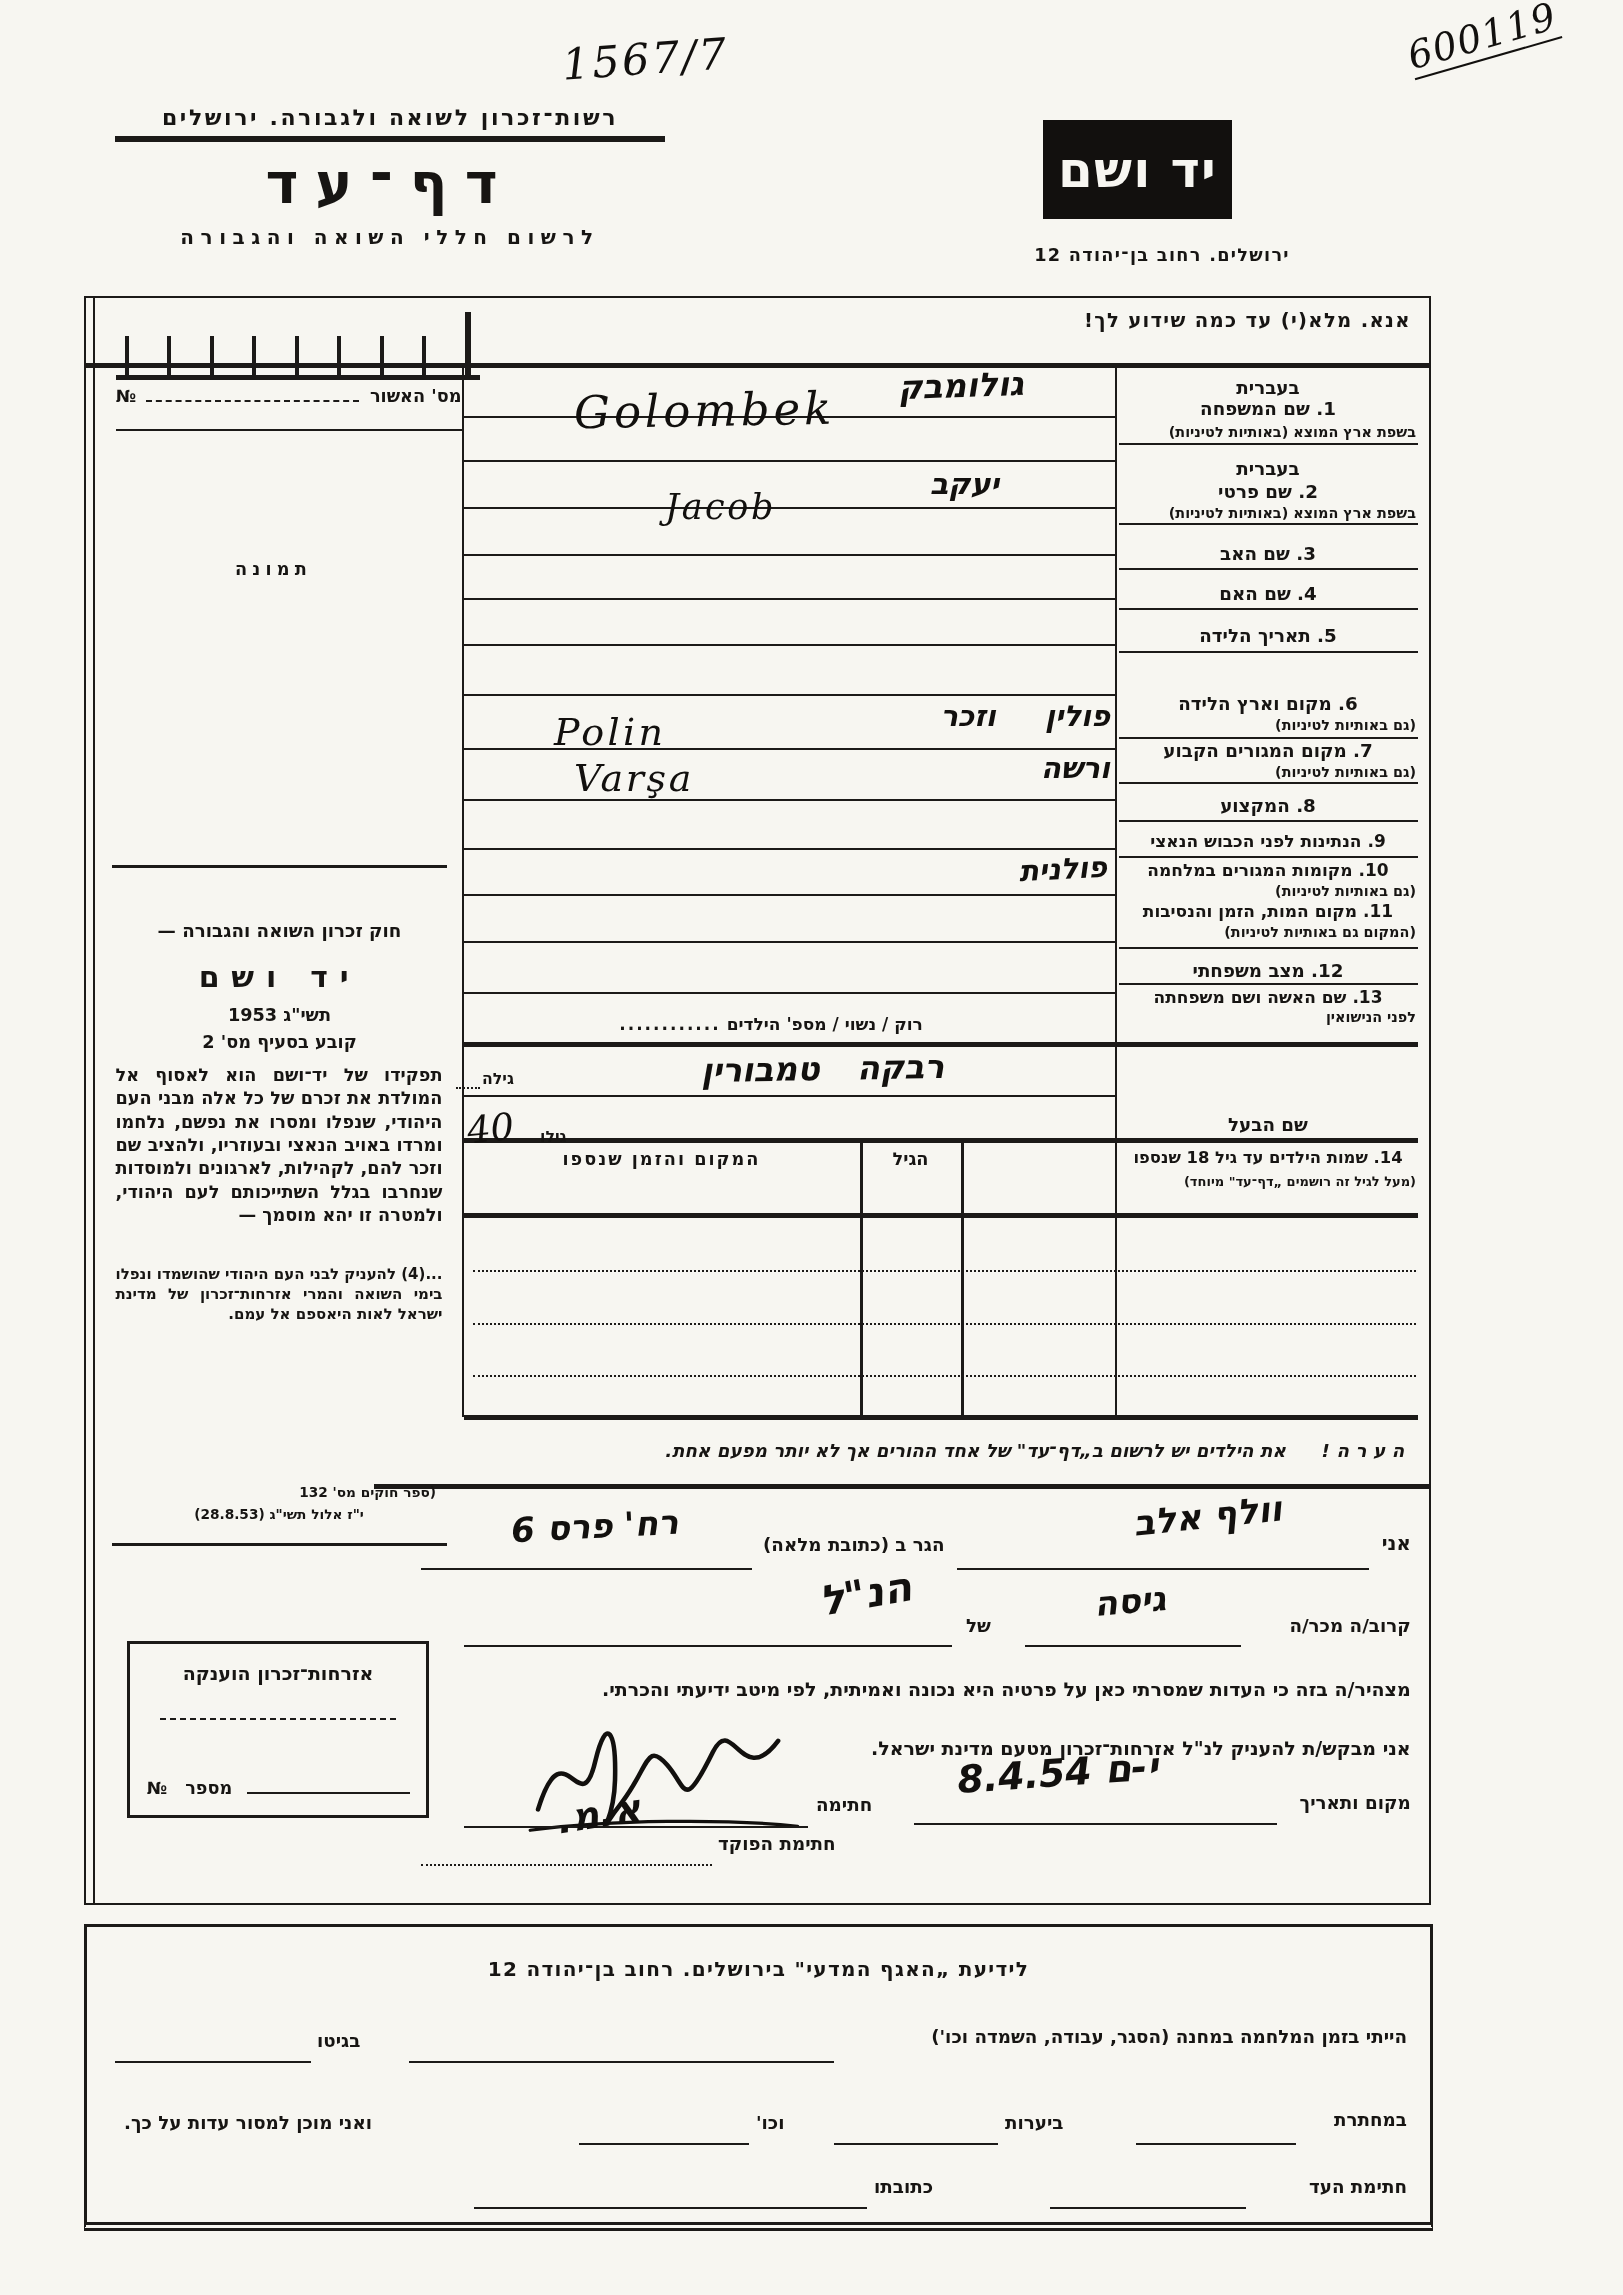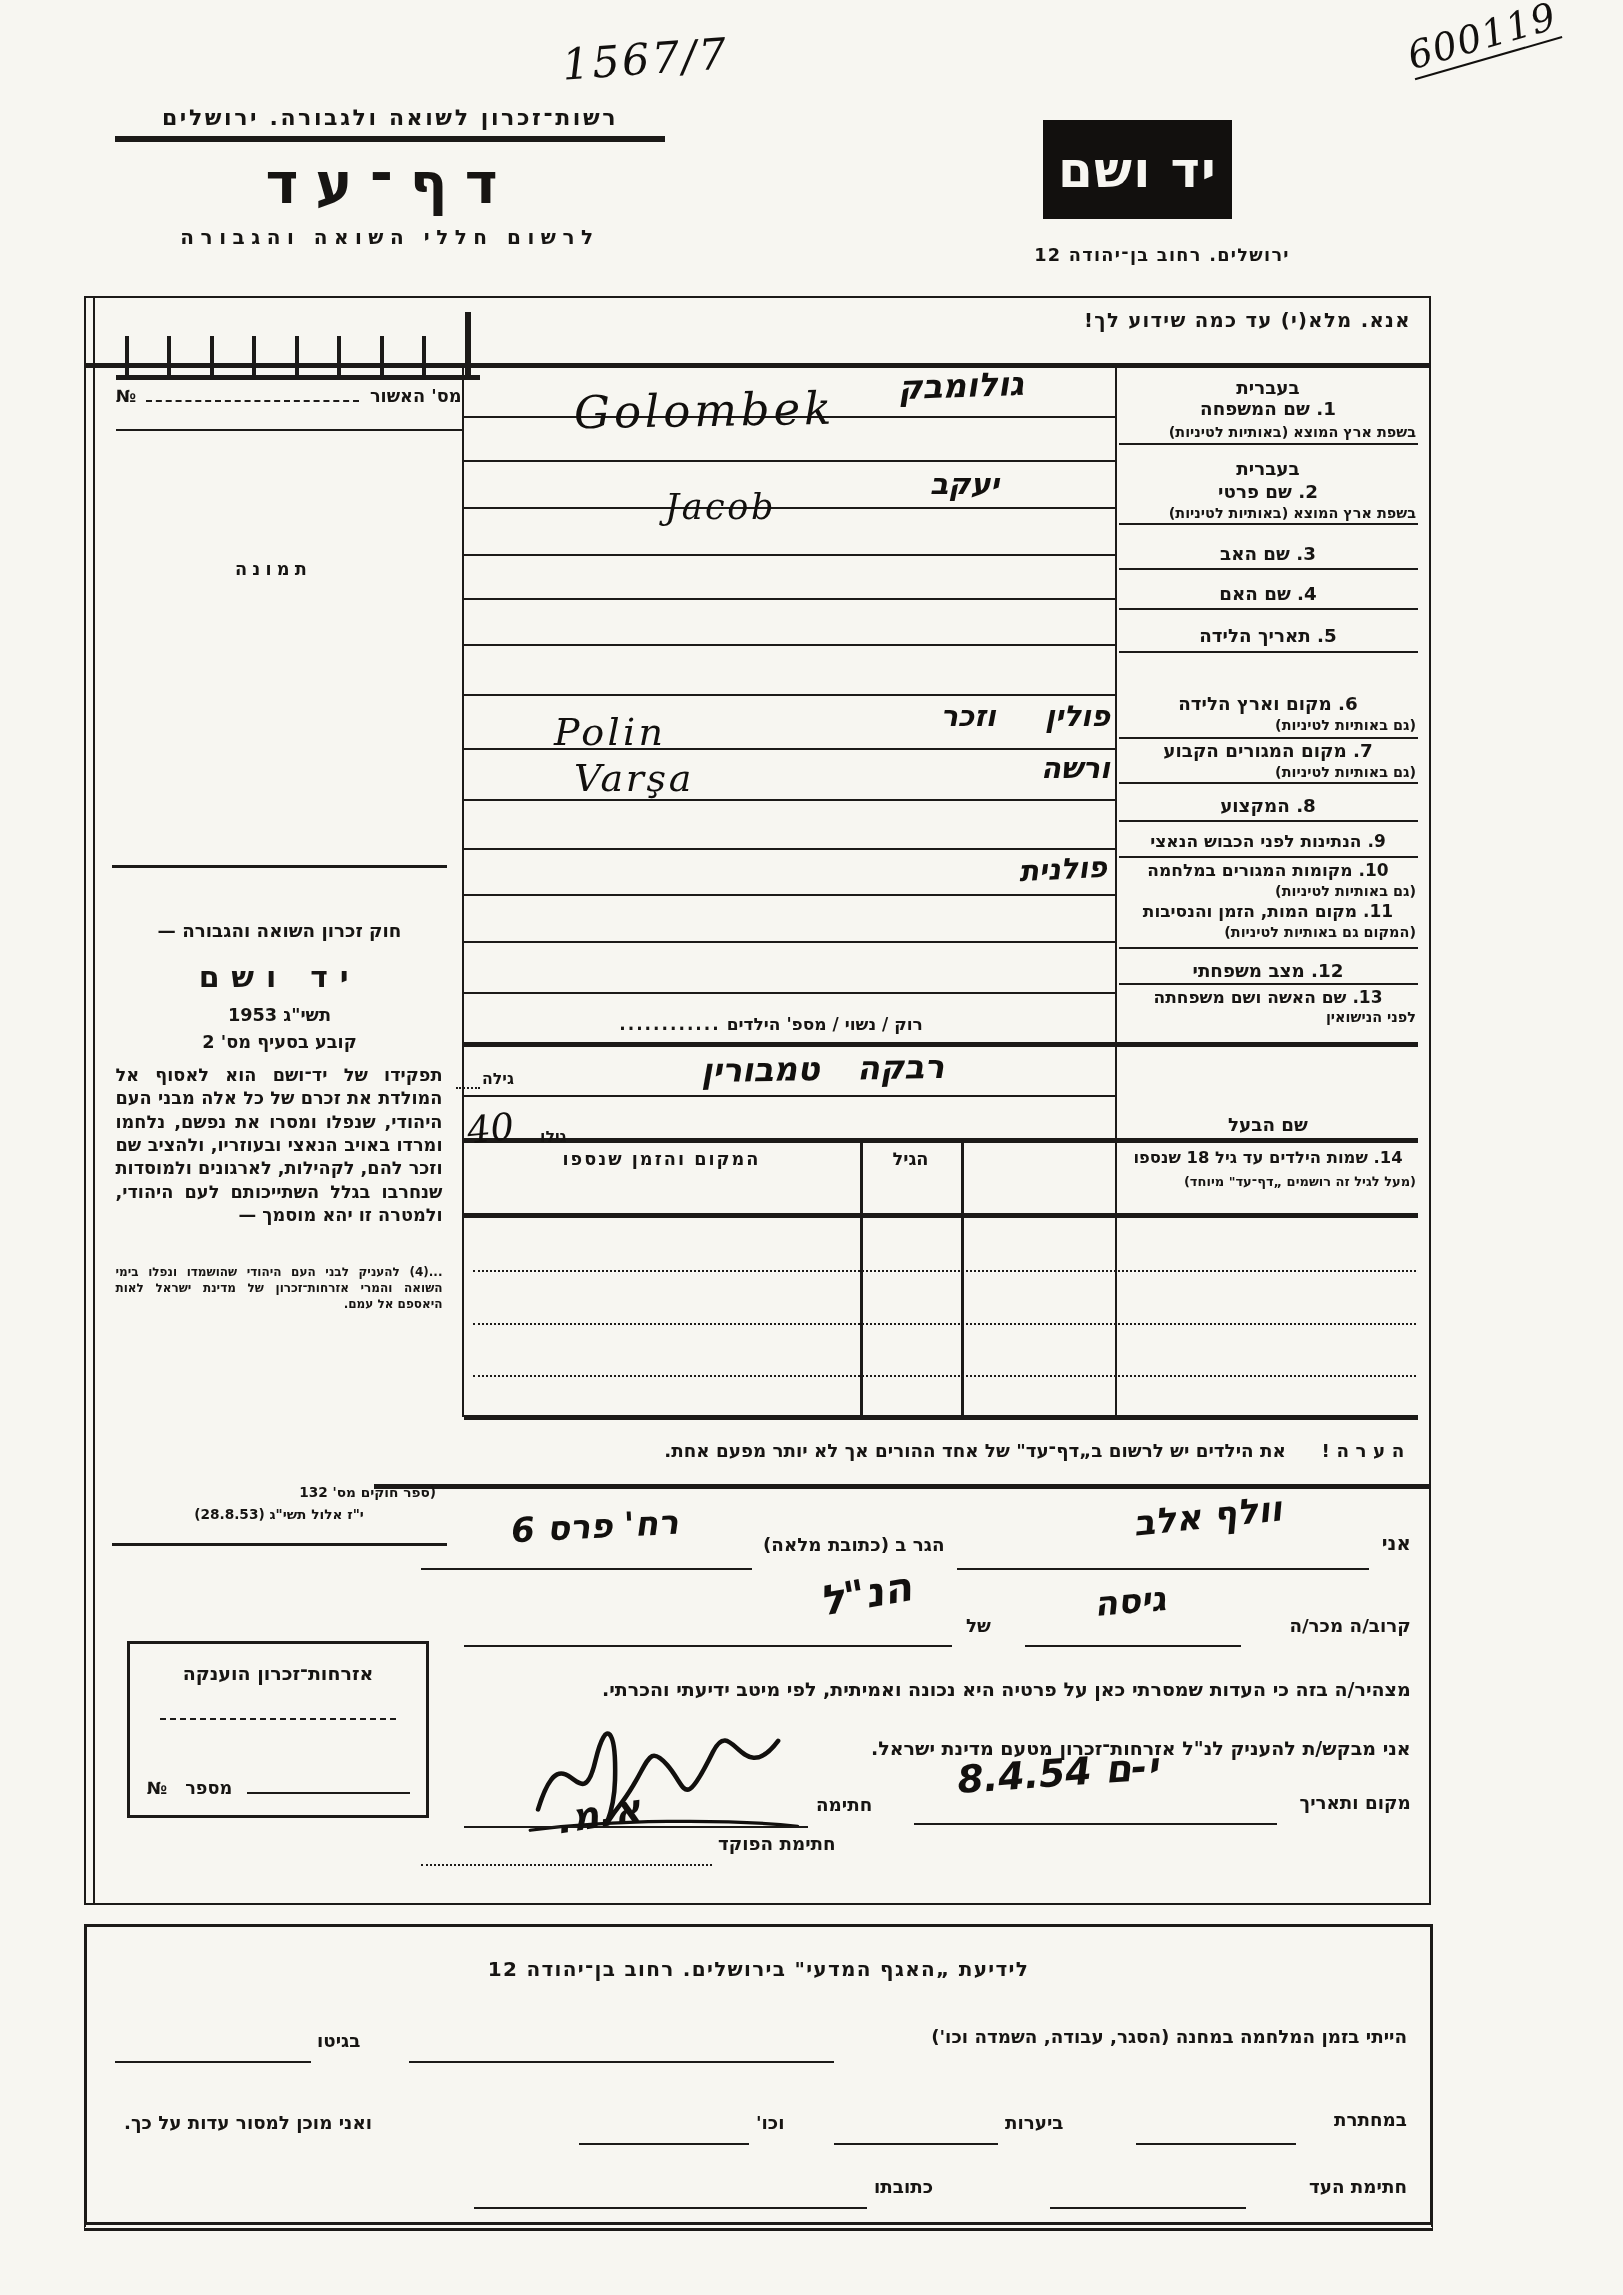--- a/index.html
+++ b/index.html
@@ -168,21 +168,21 @@
     <div class="abs rtl b" style="left:378px;top:851px;width:395px;text-align:center;font-size:17.7px;letter-spacing:2px;">המקום והזמן שנספו</div>
     <div class="abs rtl b" style="left:774px;top:851px;width:101px;text-align:center;font-size:17.7px;">הגיל</div>
     <div class="abs" style="left:774px;top:843px;width:2.6px;height:276px;background:#1c1a18;"></div>
     <div class="abs" style="left:875px;top:843px;width:2.6px;height:276px;background:#1c1a18;"></div>
     <div class="line thick" style="left:378px;top:915px;width:954px;"></div>
     <div class="dotted" style="left:387px;top:972px;width:943px;"></div>
     <div class="dotted" style="left:387px;top:1025px;width:943px;"></div>
     <div class="dotted" style="left:387px;top:1077px;width:943px;"></div>
     <div class="line thick" style="left:378px;top:1117px;width:954px;"></div>
 
-    <div class="abs rtl" style="right:18.3px;top:1142px;font-size:18.3px;white-space:nowrap;">
+    <div class="abs rtl" style="right:18.3px;top:1142px;font-size:18.3px;white-space:nowrap;font-style:italic;">
       <span class="b" style="letter-spacing:6.5px;margin-left:30px;">הערה!</span>
       <span class="b">את הילדים יש לרשום ב„דף־עד" של אחד ההורים אך לא יותר מפעם אחת.</span>
     </div>
     <div class="line thick" style="left:288px;top:1186px;width:1055px;"></div>
 
     <div class="abs rtl b" style="right:18.3px;top:1234px;font-size:19.6px;">אני</div>
     <div class="abs hw-he" style="left:1047px;top:1198px;font-size:35px;transform:rotate(-6deg);">וולף אלב</div>
     <div class="line" style="left:871px;top:1270px;width:412px;"></div>
     <div class="abs rtl b" style="left:677px;top:1236px;font-size:18.3px;white-space:nowrap;">הגר ב (כתובת מלאה)</div>
     <div class="abs hw-he" style="left:425px;top:1208px;font-size:34px;transform:rotate(-3deg);">רח' פרס 6</div>
@@ -213,21 +213,21 @@
     <div class="abs rtl b" style="left:632px;top:1535px;font-size:18.3px;white-space:nowrap;">חתימת הפוקד</div>
     <div class="abs hw-he" style="left:471px;top:1494px;font-size:38px;transform:rotate(-9deg);">א.מ.</div>
     <div class="dotted" style="left:335px;top:1566px;width:291px;"></div>
 
     <div class="line" style="left:26px;top:567px;width:335px;height:2.6px;"></div>
     <div class="abs rtl b" style="left:26px;top:622px;width:335px;text-align:center;font-size:18.3px;">חוק זכרון השואה והגבורה —</div>
     <div class="abs rtl b" style="left:26px;top:661px;width:335px;text-align:center;font-size:30px;letter-spacing:11.8px;">יד ושם</div>
     <div class="abs rtl b" style="left:26px;top:707px;width:335px;text-align:center;font-size:17.7px;">תשי"ג 1953</div>
     <div class="abs rtl b" style="left:26px;top:734px;width:335px;text-align:center;font-size:17.7px;">קובע בסעיף מס' 2</div>
     <div class="abs rtl b" style="left:29.5px;top:766px;width:327px;font-size:17.7px;line-height:1.32;text-align:justify;">תפקידו של יד־ושם הוא לאסוף אל המולדת את זכרם של כל אלה מבני העם היהודי, שנפלו ומסרו את נפשם, נלחמו ומרדו באויב הנאצי ובעוזריו, ולהציב שם וזכר להם, לקהילות, לארגונים ולמוסדות שנחרבו בגלל השתייכותם לעם היהודי, ולמטרה זו יהא מוסמך —</div>
-    <div class="abs rtl b" style="left:29.5px;top:967px;width:327px;font-size:12px;line-height:1.32;text-align:justify;">...(4) להעניק לבני העם היהודי שהושמדו ונפלו בימי השואה והמרי אזרחות־זכרון של מדינת ישראל לאות היאספם אל עמם.</div>
+    <div class="abs rtl b" style="left:29.5px;top:967px;width:327px;font-size:15px;line-height:1.32;text-align:justify;">...(4) להעניק לבני העם היהודי שהושמדו ונפלו בימי השואה והמרי אזרחות־זכרון של מדינת ישראל לאות היאספם אל עמם.</div>
     <div class="abs rtl b" style="left:36px;top:1186px;width:314px;font-size:13.7px;text-align:right;">(ספר חוקים מס' 132</div>
     <div class="abs rtl b" style="left:36px;top:1208px;width:314px;font-size:13.7px;text-align:center;">י"ז אלול תשי"ג (28.8.53)</div>
     <div class="line" style="left:26px;top:1245px;width:335px;height:2.6px;"></div>
 
     <div class="grantedbox">
       <div class="rtl b" style="text-align:center;font-size:19px;margin-top:18.3px;">אזרחות־זכרון הוענקה</div>
       <div style="width:236px;margin:34px auto 0 auto;border-top:2.6px dashed #1c1a18;"></div>
       <div class="abs" style="left:16.4px;right:16.4px;bottom:17px;display:flex;align-items:flex-end;">
         <span class="b" style="font-size:17px;">№</span>
         <span class="b rtl" style="font-size:17.7px;margin-left:18.3px;">מספר</span>

